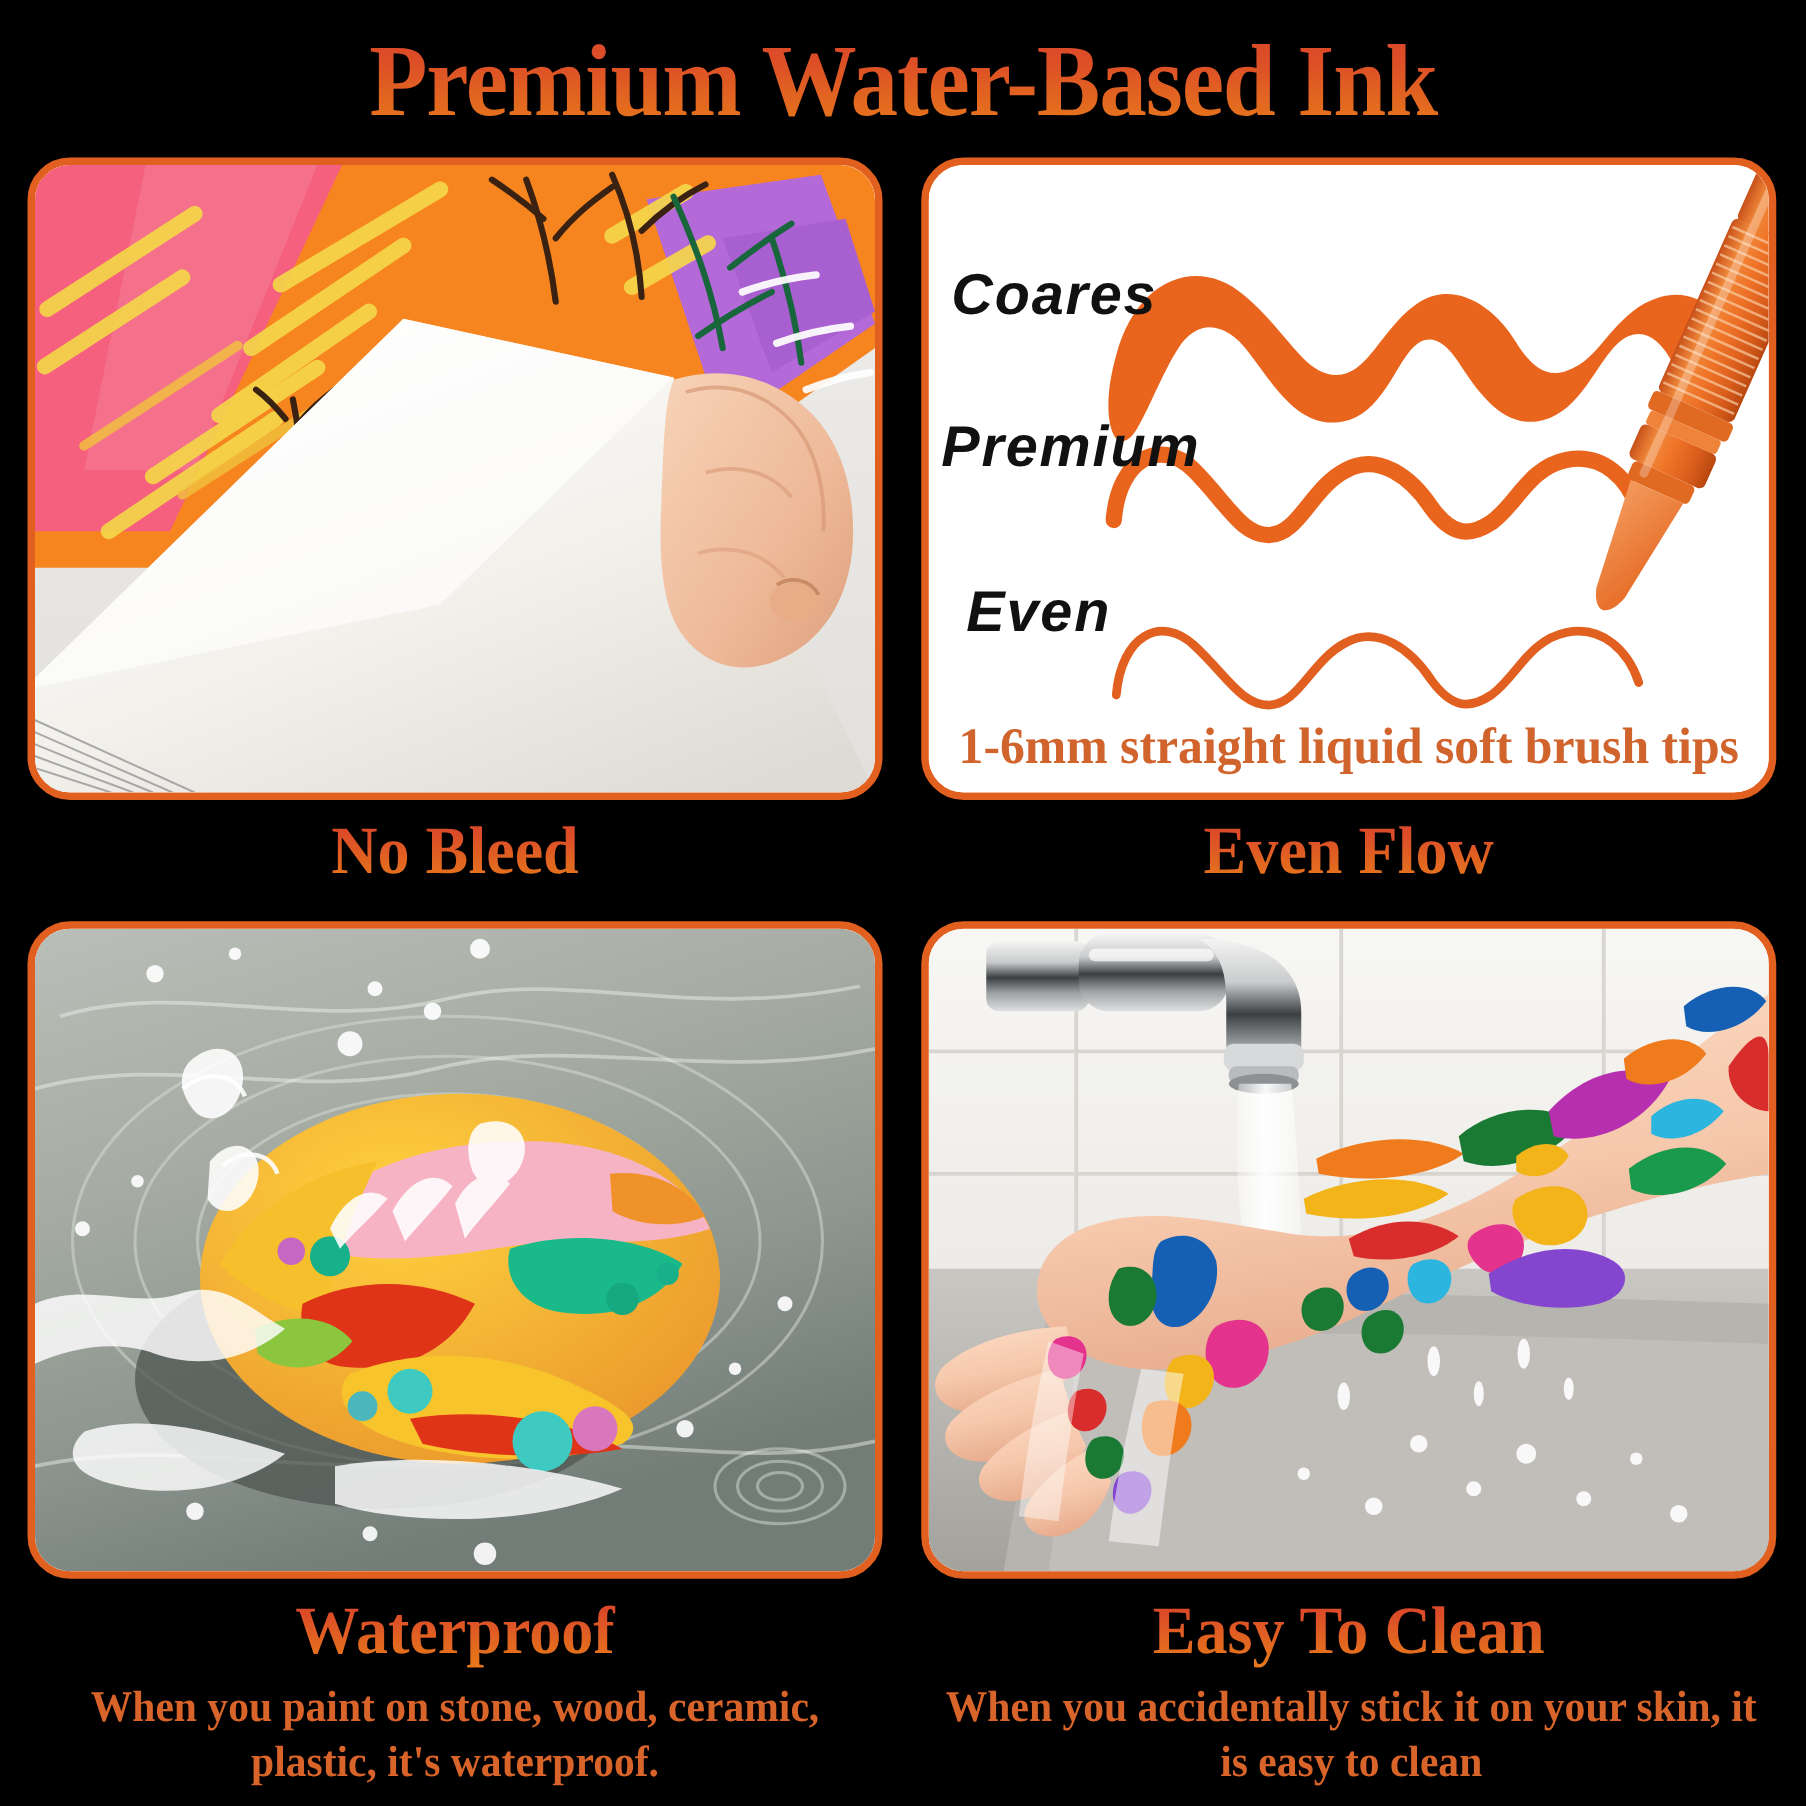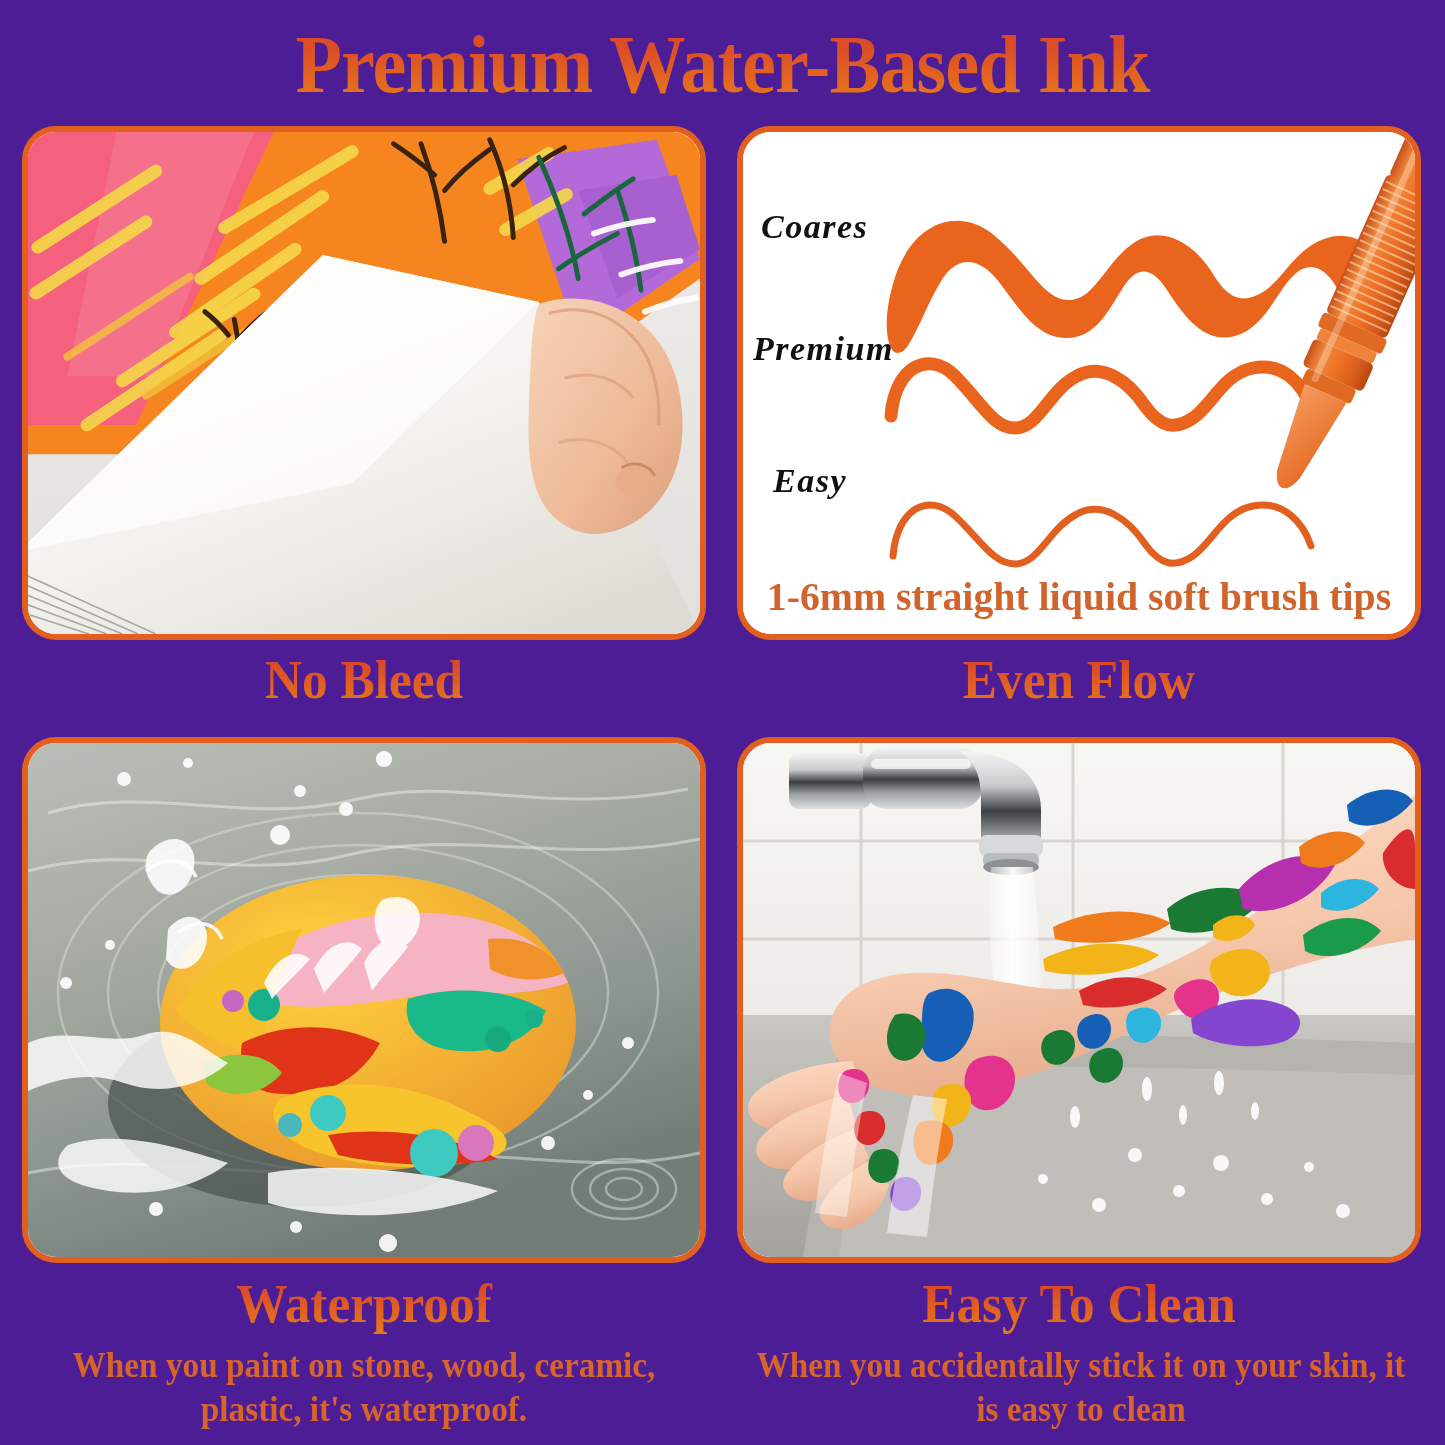--- a/index.html
+++ b/index.html
@@ -9,21 +9,21 @@
     height: 1445px;
     background: #fdeeee;
     font-family: "Liberation Serif", serif;
     overflow: hidden;
   }
 
   .poster {
     position: relative;
     width: 1445px;
     height: 1445px;
-    background: #4c1d95;
+    background: #000000;
   }
 
   
   .main-title {
     position: absolute;
     top: 16px; left: 0; width: 1445px;
     text-align: center;
     font-family: "Liberation Serif", serif;
     font-weight: bold;
     font-size: 82px;
@@ -84,25 +84,25 @@
     transform: scaleX(0.95);
   }
   .sub-bl { left: 14px;  top: 1344px; width: 700px; }
   .sub-br { left: 731px; top: 1344px; width: 700px; }
 
   
   .brush-panel { position: relative; background: #fff; }
   .brush-svg { position: absolute; inset: 0; }
   .brush-label {
     position: absolute;
-    font-family: Liberation Serif, serif;
+    font-family: Liberation Sans, sans-serif;
     font-weight: bold;
     font-style: italic;
     color: #111;
-    font-size: 34px;
+    font-size: 46px;
     letter-spacing: 1.5px;
     white-space: nowrap;
   }
   .lbl-coares { left: 18px;  top: 76px; }
   .lbl-medium { left: 10px;  top: 198px; }
   .lbl-fine   { left: 30px;  top: 330px; }
 
   .tip-text {
     position: absolute;
     left: 0; bottom: 14px; width: 100%;
@@ -313,21 +313,21 @@
         <rect x="578" y="248" width="54" height="16" rx="4" fill="#e06a22"></rect>
 
         <path d="M582 264 L628 264 L616 352 C610 372 598 374 592 354 Z" fill="url(#nibGrad)"></path>
 
         <rect x="586" y="-18" width="7" height="276" rx="3" fill="#ffffff" opacity="0.28"></rect>
       </g>
     </svg>
 
     <div class="brush-label lbl-coares">Coares</div>
     <div class="brush-label lbl-medium">Premium</div>
-    <div class="brush-label lbl-fine">Easy</div>
+    <div class="brush-label lbl-fine">Even</div>
 
     <div class="tip-text">1-6mm straight liquid soft brush tips</div>
   </div>
 
   <div class="panel panel-bl">
     <svg viewBox="0 0 672 514" preserveAspectRatio="none">
       <defs>
         <linearGradient id="waterBg" x1="0" y1="0" x2="0.4" y2="1">
           <stop offset="0" stop-color="#b9bfb8"></stop>
           <stop offset="0.38" stop-color="#a6aca3"></stop>

